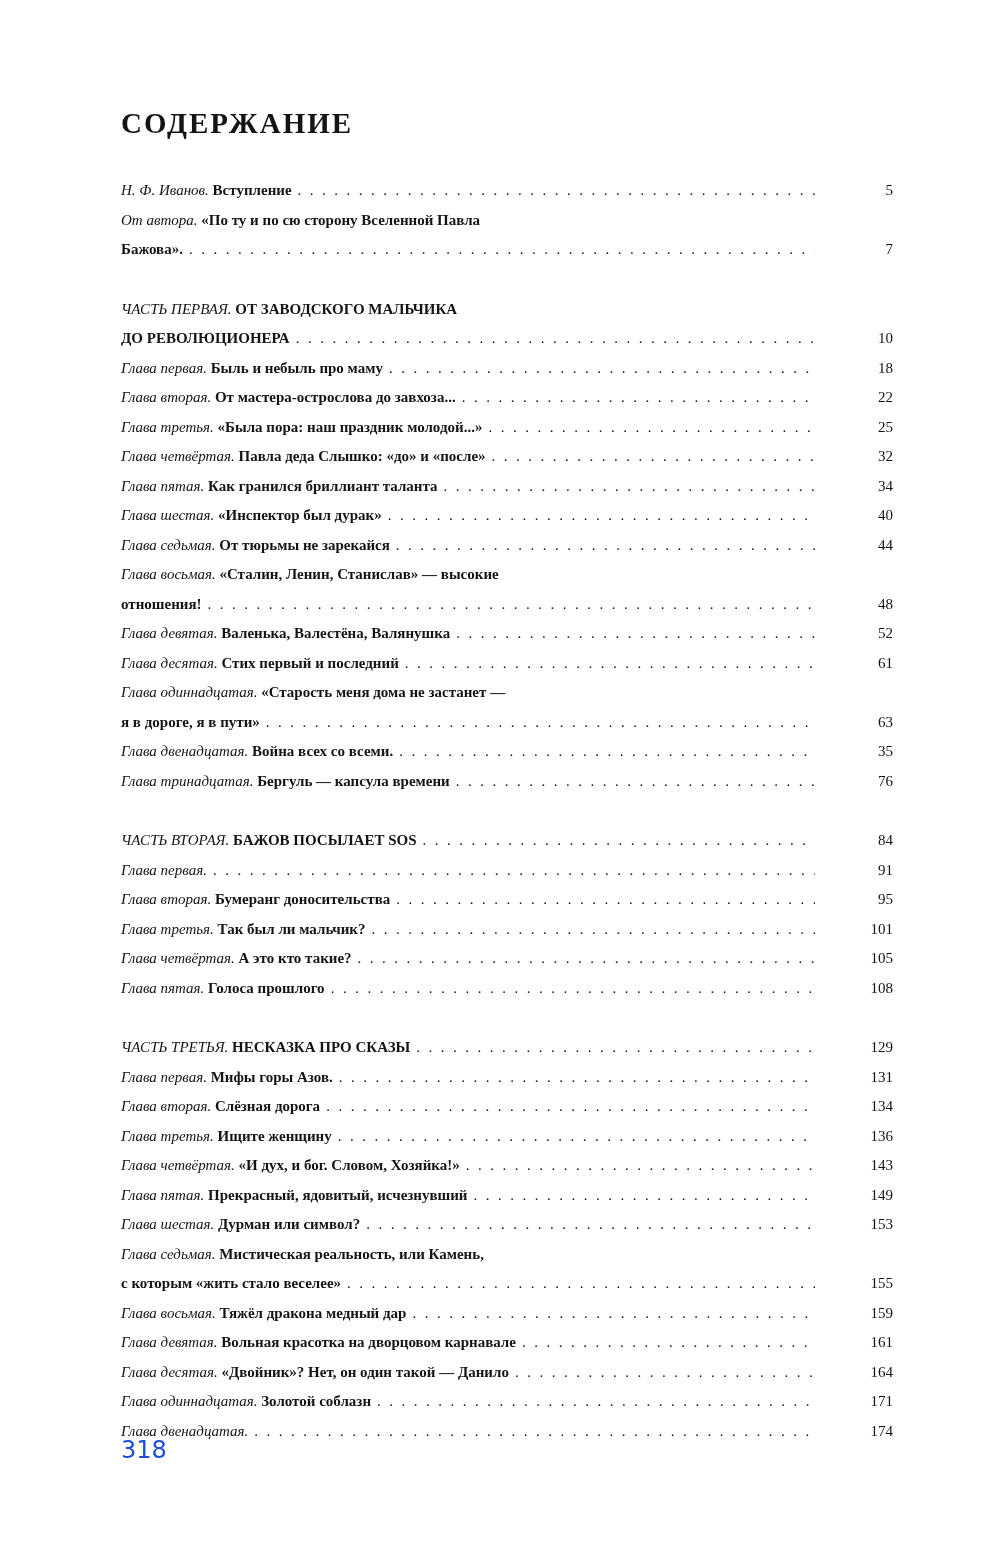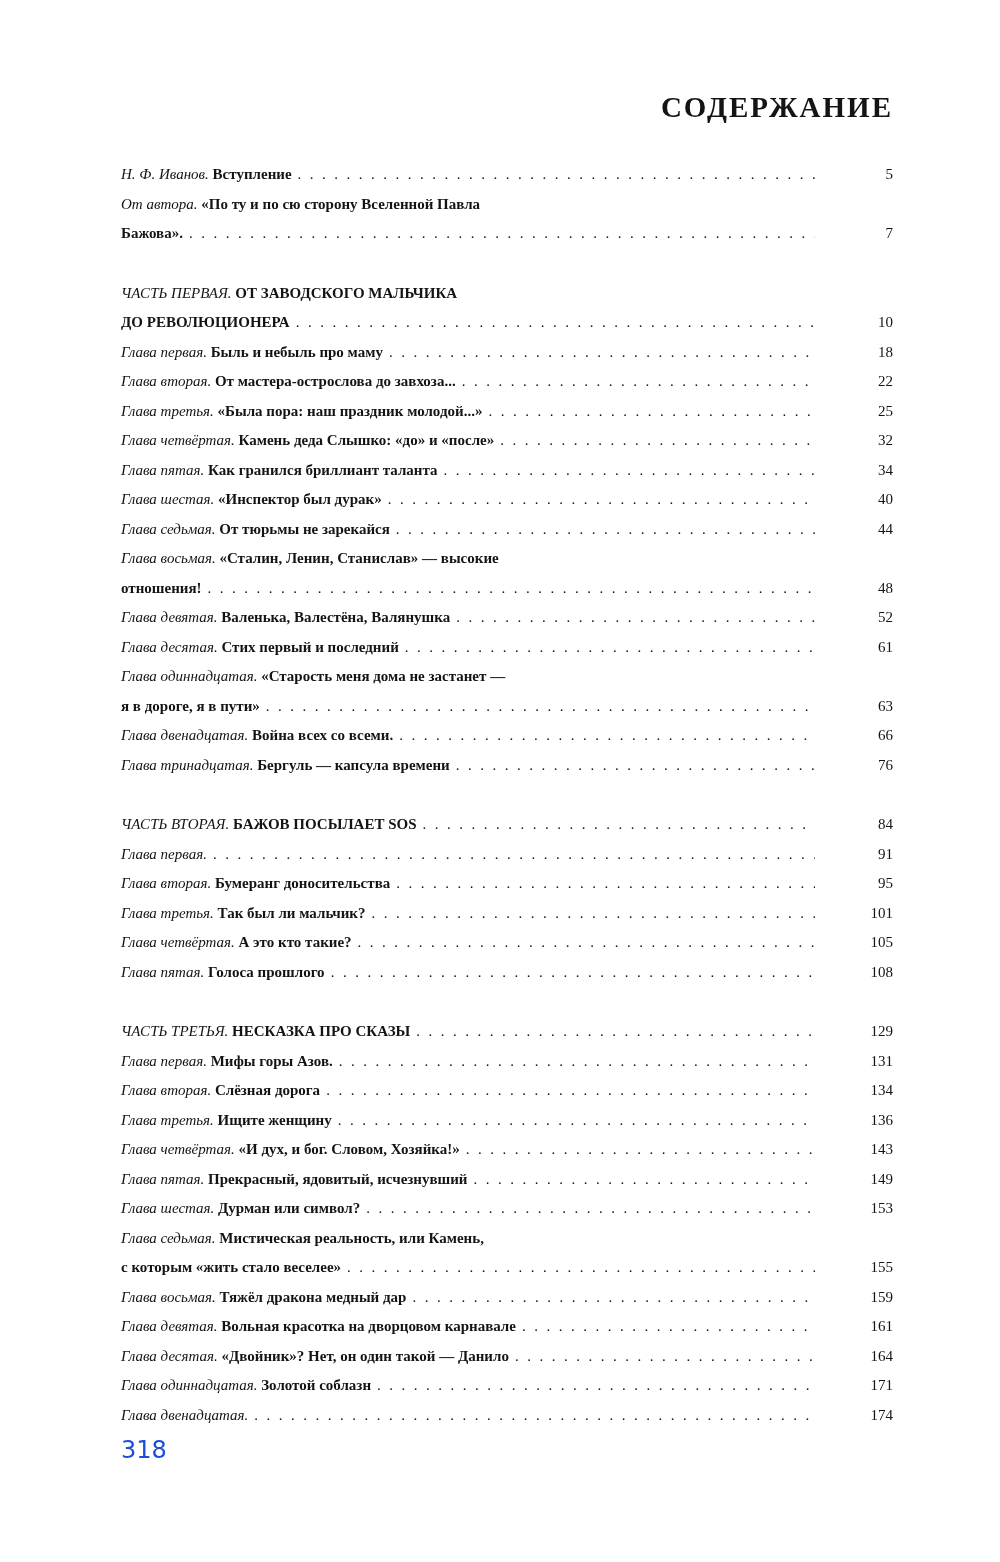--- a/index.html
+++ b/index.html
@@ -15,22 +15,22 @@
     position: relative;
     overflow: hidden;
   }
   .content {
     position: absolute;
     left: 121px;
     top: 90px;
     width: 772px;
   }
   .toc-title {
-    margin: 0 0 36px 0;
-    text-align: right;
+    margin: 16px 0 36px 0;
+    text-align: left;
     font-size: 29px;
     line-height: 34px;
     font-weight: bold;
     letter-spacing: 2px;
   }
   .block {
     margin-top: 30px;
   }
   .block:first-of-type {
     margin-top: 0;
@@ -129,21 +129,21 @@
     <span class="pageno">22</span>
   </div>
         <div class="row">
     <span class="lead">Глава третья.</span>
     <span class="text"> «Была пора: наш праздник молодой...»</span>
     <span class="dots"></span>
     <span class="pageno">25</span>
   </div>
         <div class="row">
     <span class="lead">Глава четвёртая.</span>
-    <span class="text"> Камень деда Слышко: «до» и «после»</span>
+    <span class="text"> Павла деда Слышко: «до» и «после»</span>
     <span class="dots"></span>
     <span class="pageno">32</span>
   </div>
         <div class="row">
     <span class="lead">Глава пятая.</span>
     <span class="text"> Как гранился бриллиант таланта</span>
     <span class="dots"></span>
     <span class="pageno">34</span>
   </div>
         <div class="row">
@@ -191,21 +191,21 @@
         <div class="row">
     <span class="lead"></span>
     <span class="text">я в дороге, я в пути»</span>
     <span class="dots"></span>
     <span class="pageno">63</span>
   </div>
         <div class="row">
     <span class="lead">Глава двенадцатая.</span>
     <span class="text"> Война всех со всеми.</span>
     <span class="dots"></span>
-    <span class="pageno">66</span>
+    <span class="pageno">35</span>
   </div>
         <div class="row">
     <span class="lead">Глава тринадцатая.</span>
     <span class="text"> Бергуль — капсула времени</span>
     <span class="dots"></span>
     <span class="pageno">76</span>
   </div>
       </div>
       <div class="block">
         <div class="row">

